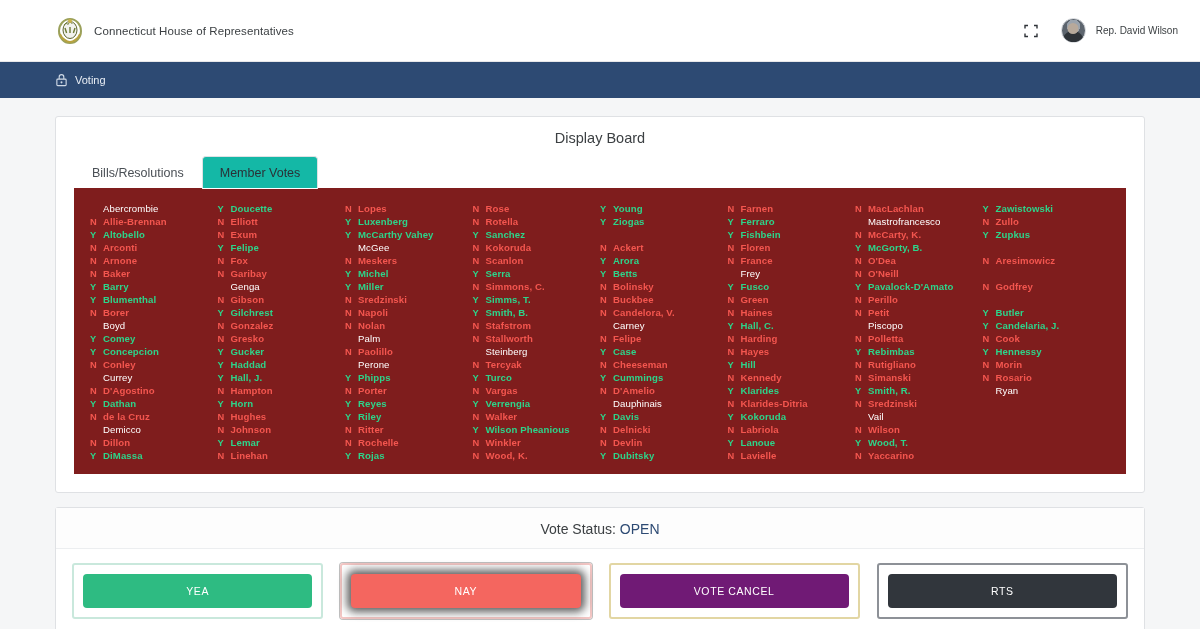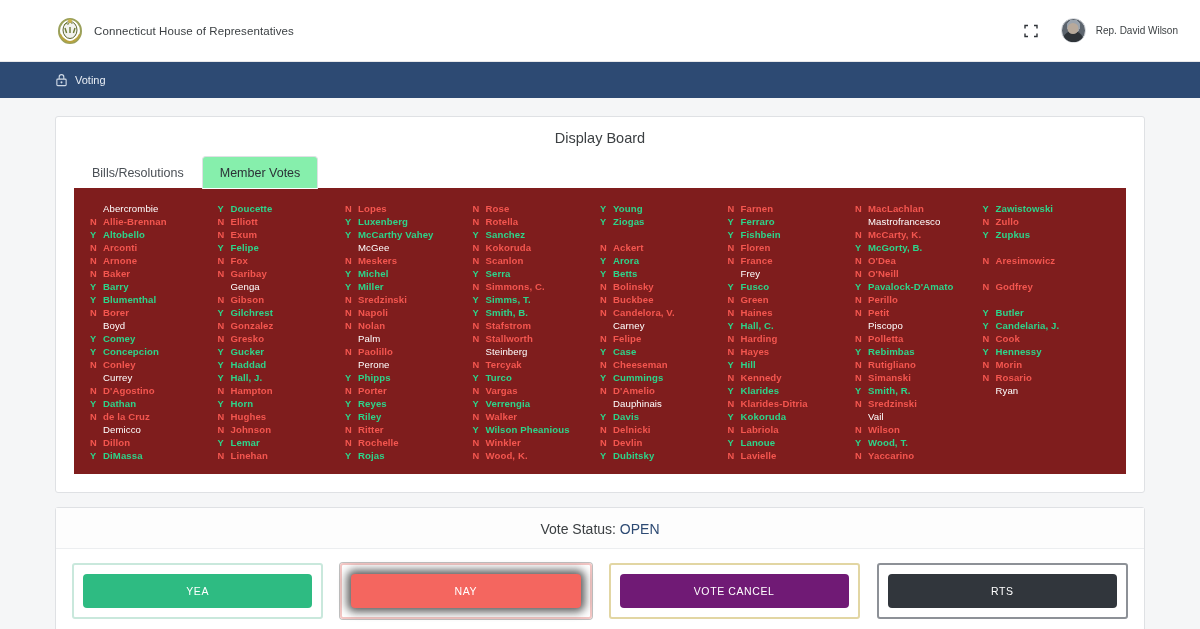--- a/index.html
+++ b/index.html
@@ -66,21 +66,21 @@
     padding: 13px 0 10px;
   }
   .tabs { display: flex; padding: 0 18px; gap: 0; position: relative; }
   .tab {
     font-size: 12.5px; padding: 9px 17px 8px; color: #4a4f55;
     border: 1px solid transparent; border-radius: 4px 4px 0 0;
     cursor: pointer; background: transparent; margin-bottom: -1px;
     white-space: nowrap;
   }
   .tab.active {
-    background: #86efac; border-color: #dfe1e4; border-bottom-color: #fff;
+    background: #14b8a6; border-color: #dfe1e4; border-bottom-color: #fff;
     color: #2b3036;
   }
   .tabs::after{
     content:""; position:absolute; left:0; right:0; bottom:0; height:0;
   }
 
   
   .board {
     margin: 0 18px 18px;
     background: #7f1d1d;

